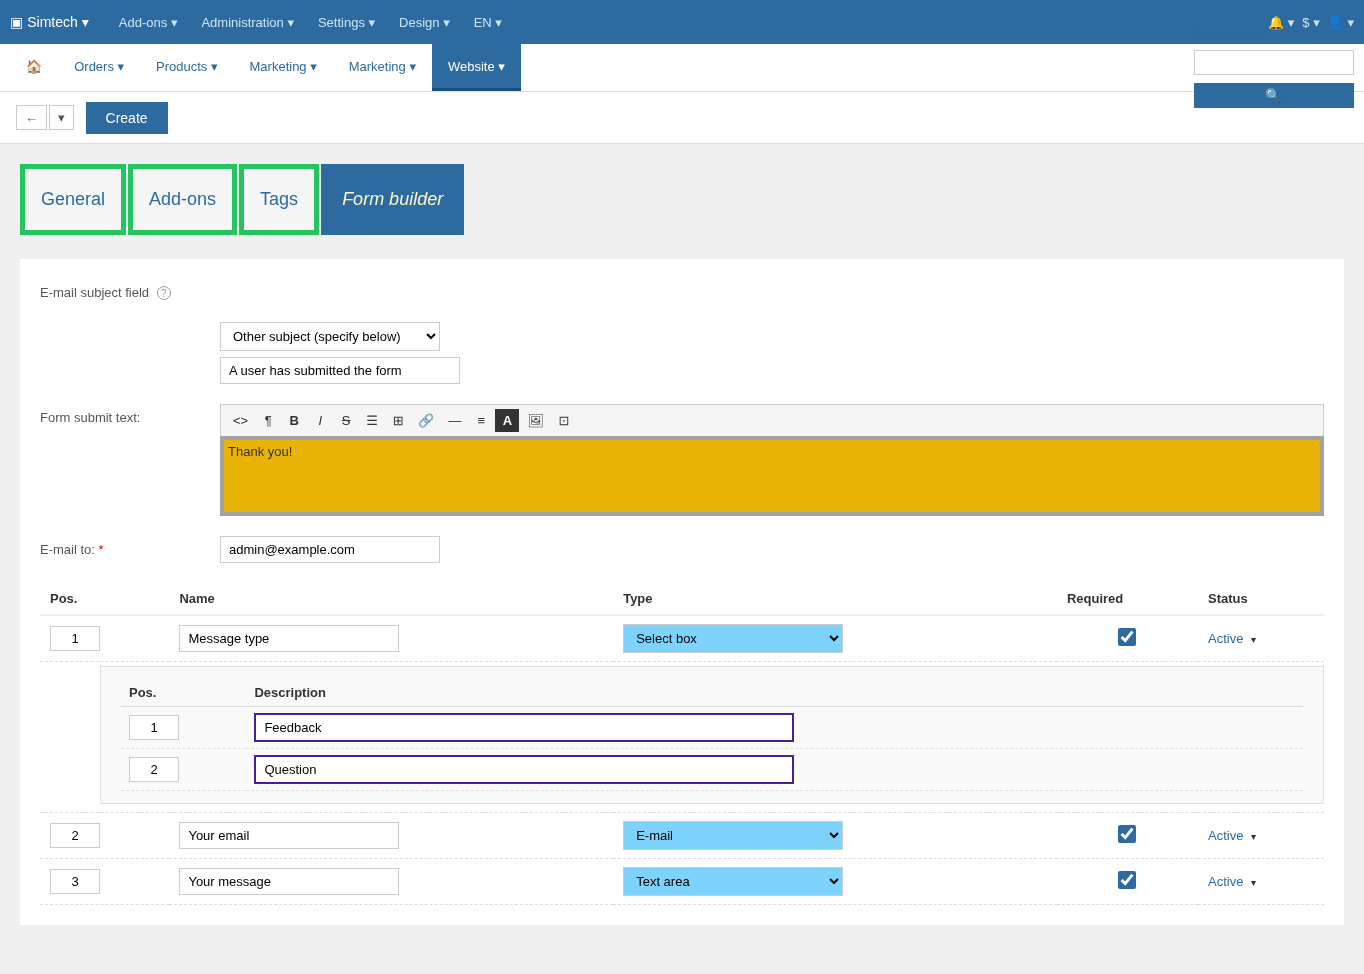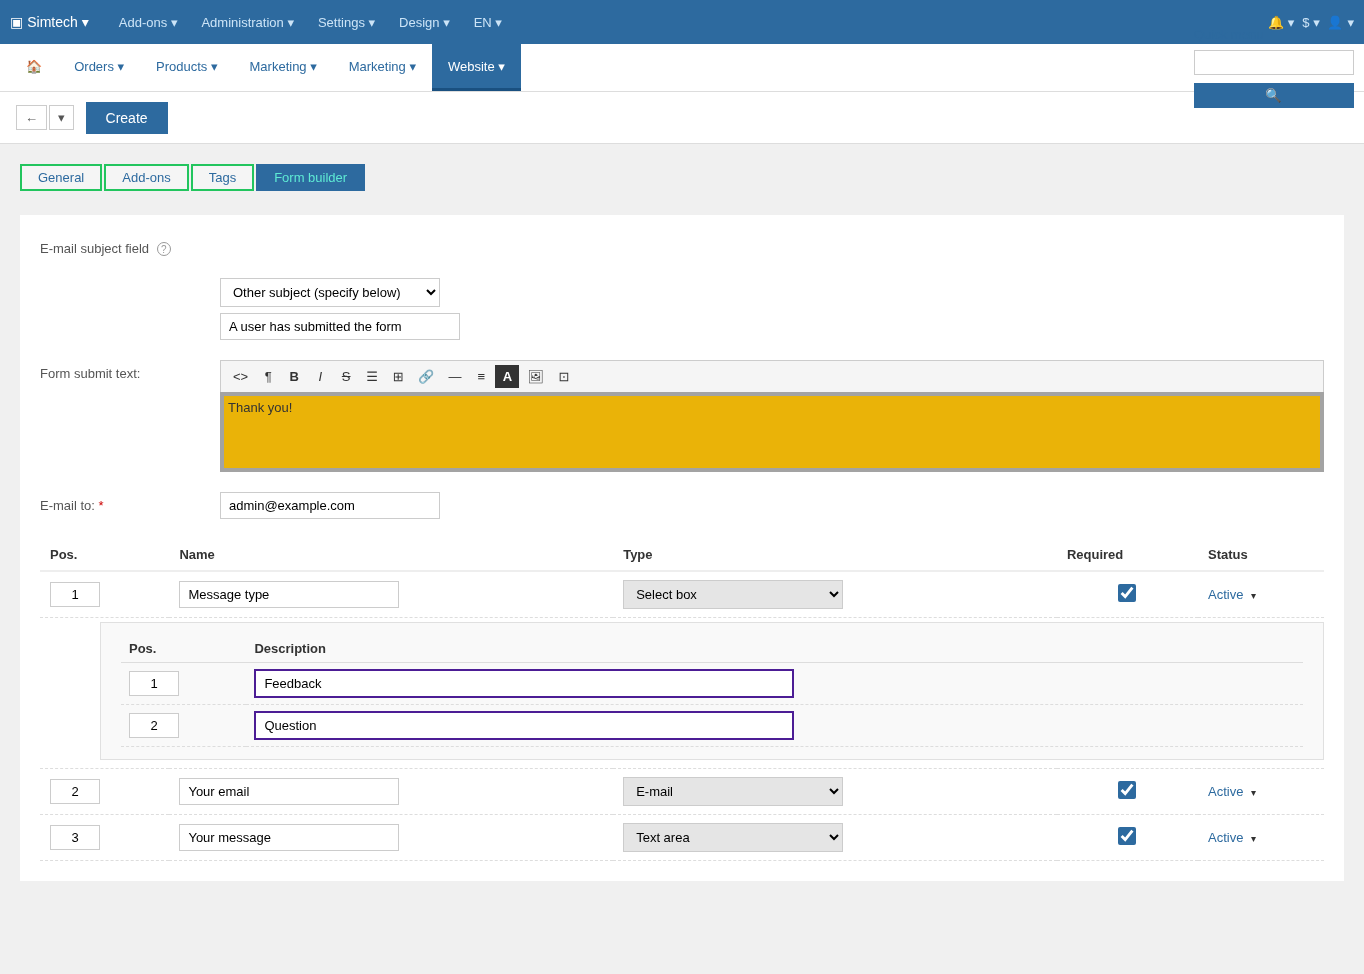--- a/index.html
+++ b/index.html
@@ -139,31 +139,32 @@
       padding: 20px;
     }
 
     
     .tabs {
       display: flex;
       gap: 2px;
       margin-bottom: 24px;
     }
     .tab {
-      padding: 4px 16px;
-      border: 2px solid #22c55e;
+      padding: 20px 16px;
+      border: 5px solid #22c55e;
       background: #f5f5f5;
       cursor: pointer;
-      font-size: 13px;
+      font-size: 18px;
       color: #2d6a9f;
     }
     .tab.active {
       background: #2d6a9f;
-      color: #5eead4;
+      color: #fef9c3;
       border-color: #2d6a9f;
+      font-style: italic;
     }
 
     
     .form-section { background: #fff; padding: 20px; }
 
     .form-row {
       display: flex;
       align-items: flex-start;
       margin-bottom: 20px;
     }
@@ -265,21 +266,21 @@
       width: 220px;
       border: 1px solid #ccc;
       padding: 5px 8px;
       font-size: 13px;
     }
     .type-select {
       width: 220px;
       border: 1px solid #ccc;
       padding: 5px 8px;
       font-size: 13px;
-      background: #e5e5e5;
+      background: #7dd3fc;
     }
     .checkbox-blue {
       width: 18px;
       height: 18px;
       accent-color: #2d6a9f;
     }
     .status-active {
       color: #2d6a9f;
       cursor: pointer;
       font-size: 13px;

